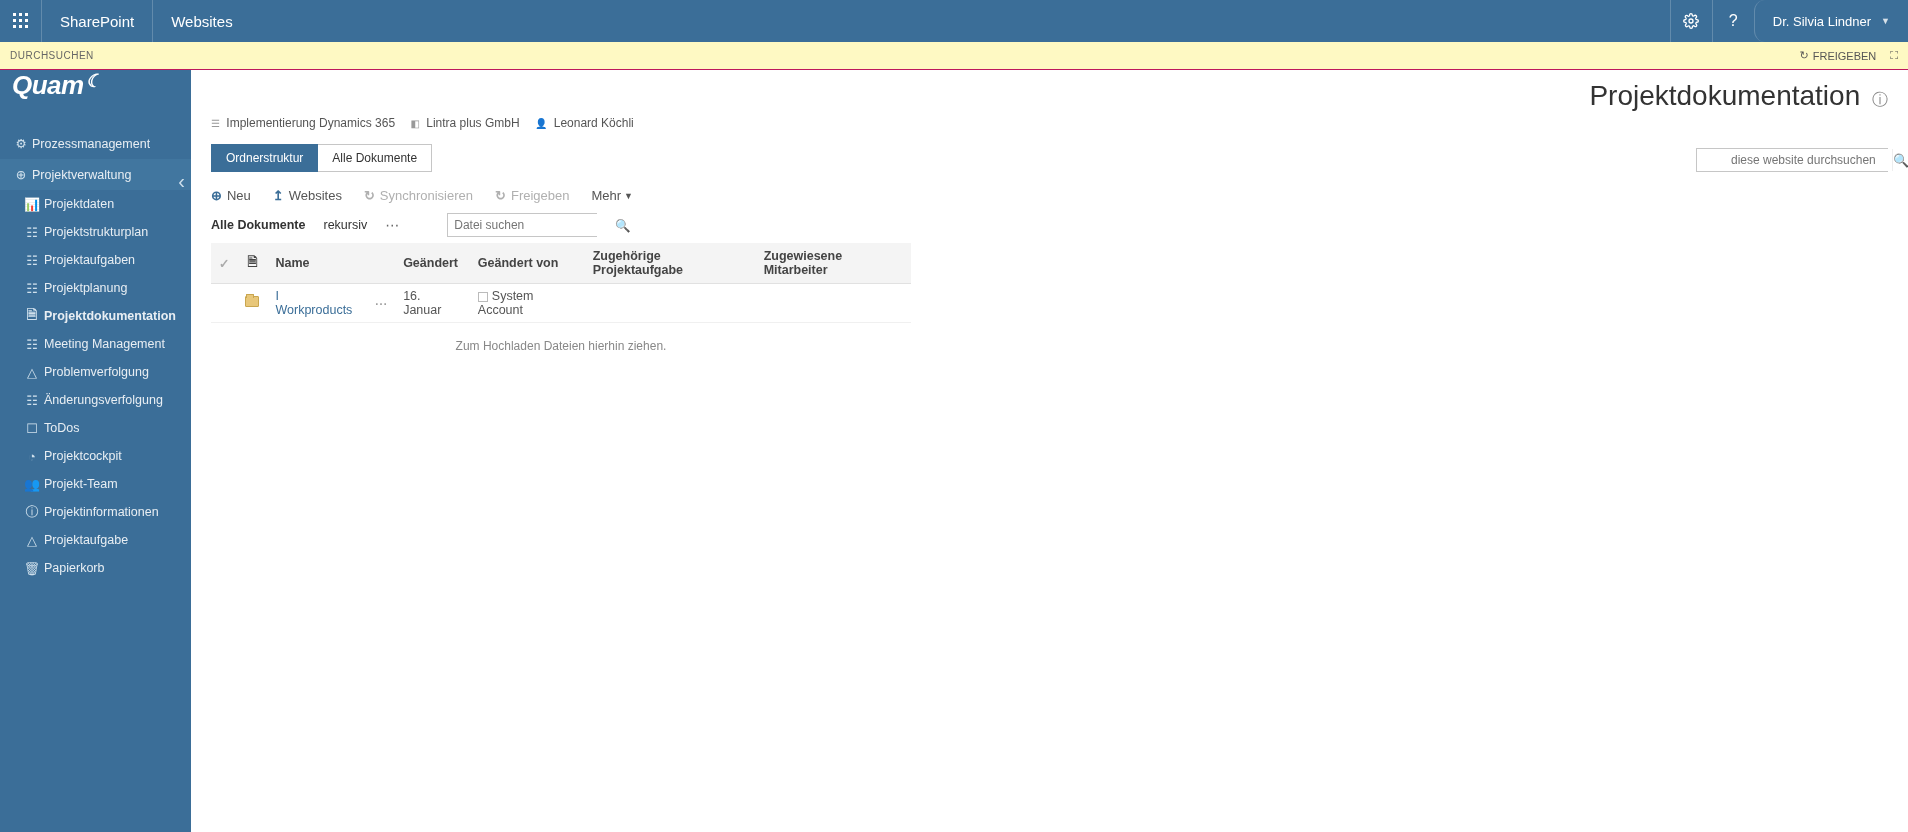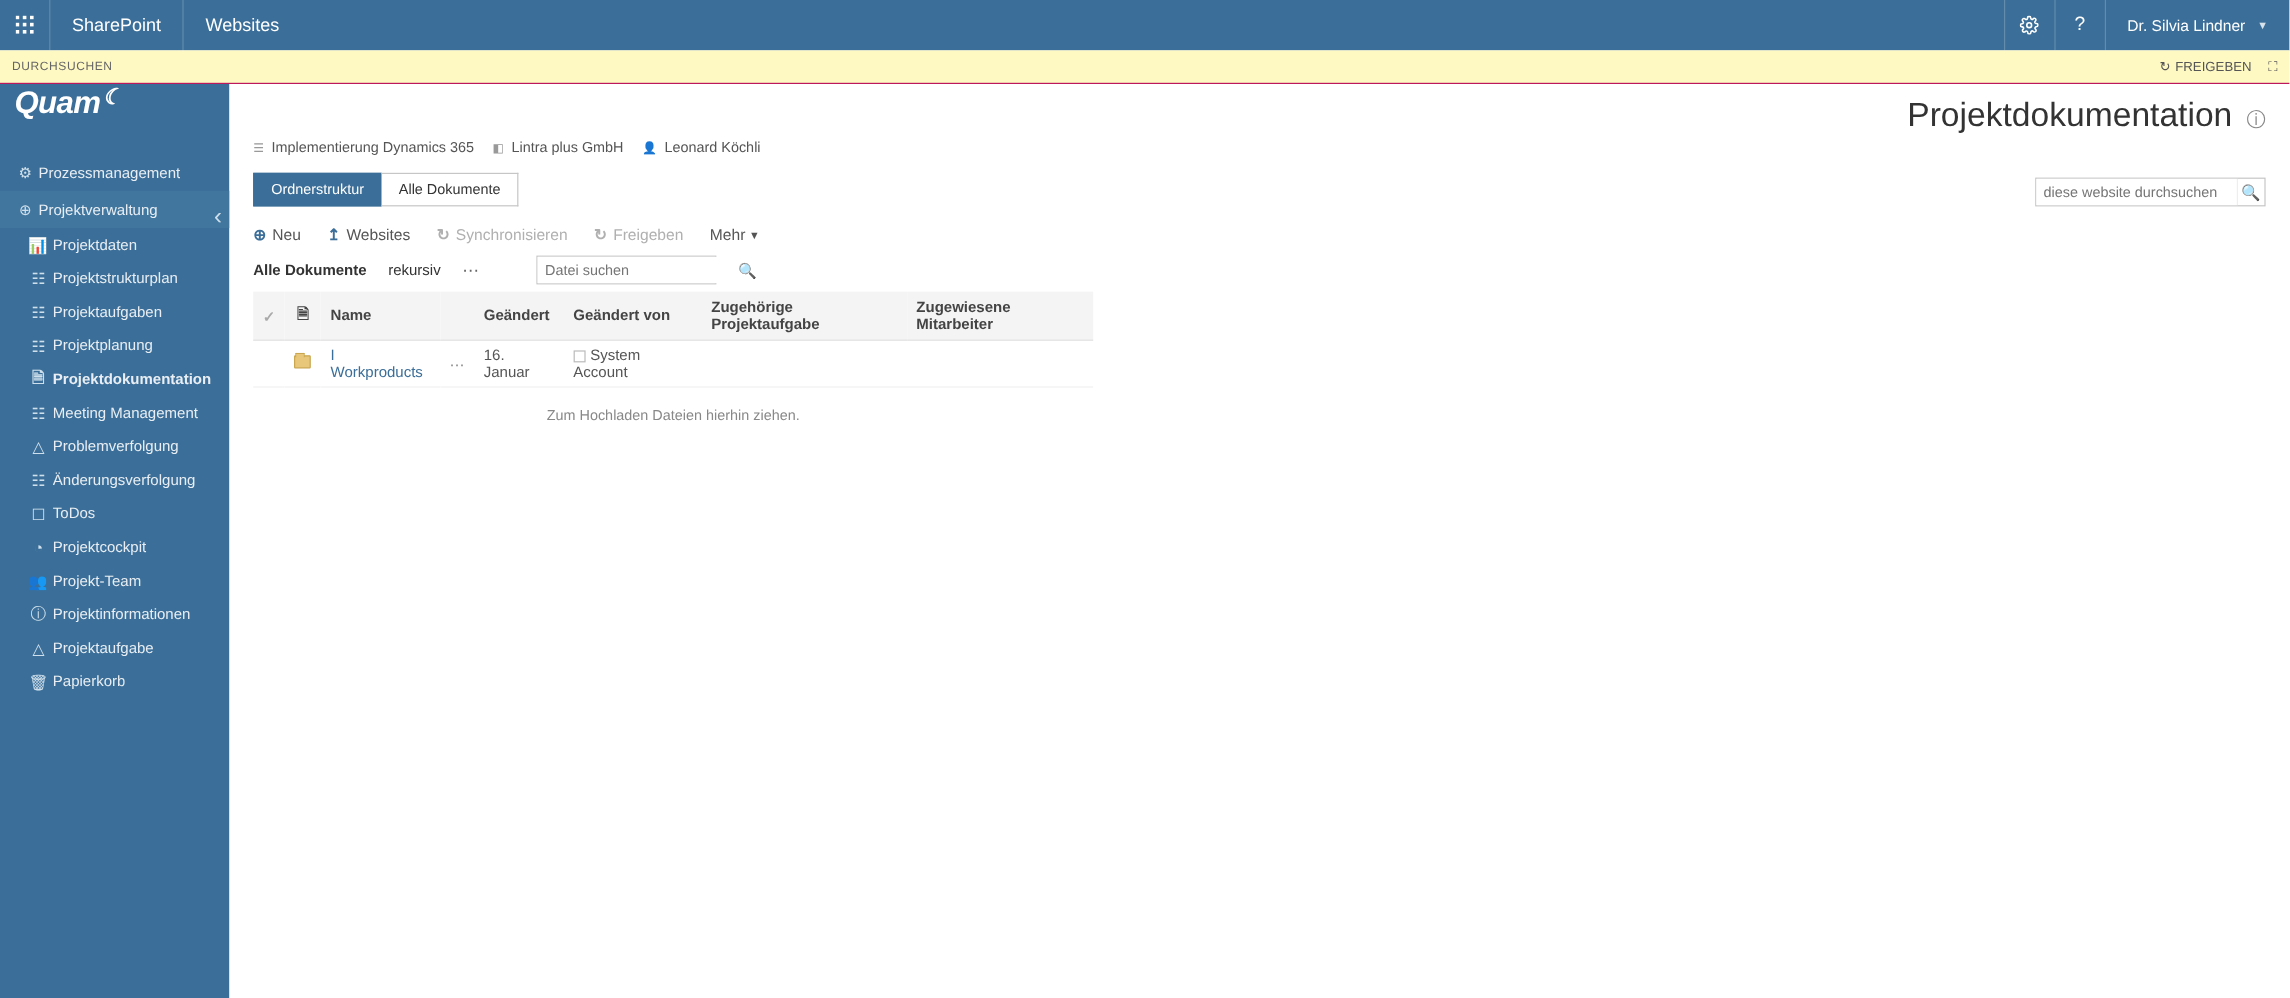--- a/index.html
+++ b/index.html
@@ -3,21 +3,21 @@
 <meta charset="utf-8">
 <style>
   * { box-sizing: border-box; }
   html, body { margin:0; padding:0; font-family: "Segoe UI", Arial, sans-serif; font-size:13px; color:#333; background:#fff; height:100%; }
   .topbar { height:42px; background:#3b6e98; color:#fff; display:flex; align-items:center; }
   .topbar .waffle { width:42px; height:42px; display:flex; align-items:center; justify-content:center; border-right:1px solid rgba(255,255,255,0.2); cursor:pointer; }
   .topbar .brand { padding:0 18px; font-size:15px; height:44px; display:flex; align-items:center; border-right:1px solid rgba(255,255,255,0.2); }
   .topbar .sites { padding:0 18px; font-size:15px; height:42px; display:flex; align-items:center; cursor:pointer; }
   .topbar .spacer { flex:1; }
   .topbar .iconbtn { width:42px; height:42px; display:flex; align-items:center; justify-content:center; border-left:1px solid rgba(255,255,255,0.2); cursor:pointer; font-size:16px; }
-  .topbar .user { padding:0 18px; height:42px; display:flex; align-items:center; border-left:1px solid rgba(255,255,255,0.2); font-size:13px; cursor:pointer; }
+  .topbar .user { padding:0 18px; height:42px; display:flex; align-items:center; border-left:1px solid rgba(255,255,255,0.2); font-size:13px; cursor:pointer;border-radius:11px; }
   .topbar .user .chev { margin-left:10px; font-size:9px; opacity:.8; }
 
   .ribbon { height:28px; background:#fef9c3; border-bottom:1px solid #be185d; display:flex; align-items:center; padding:0 10px; font-size:10px; color:#666; }
   .ribbon .tab { letter-spacing:.5px; cursor:pointer; }
   .ribbon .spacer { flex:1; }
   .ribbon .action { margin-left:14px; font-size:11px; color:#555; cursor:pointer; display:flex; align-items:center; }
   .action .ico { margin-right:4px; }
 
   .body { display:flex; min-height:calc(100vh - 70px); }
   .sidebar { width:191px; background:#3b6e98; color:#fff; position:relative; }
@@ -65,21 +65,21 @@
   table.lib td { padding:5px 8px; border-bottom:1px solid #f0f0f0; color:#555; }
   table.lib th.chk, table.lib td.chk { width:22px; text-align:center; color:#aaa; }
   table.lib th.type, table.lib td.type { width:22px; text-align:center; }
   table.lib td.name a { color:#3b6e98; text-decoration:none; }
   table.lib td.menu { width:28px; text-align:center; color:#888; cursor:pointer; }
   .folder-ico { display:inline-block; width:14px; height:11px; background:#e8c77a; border:1px solid #c9a64f; border-radius:1px; position:relative; }
   .folder-ico::before { content:""; position:absolute; top:-3px; left:0; width:6px; height:3px; background:#e8c77a; border:1px solid #c9a64f; border-bottom:none; border-radius:1px 1px 0 0; }
   .assign-box { display:inline-block; width:10px; height:10px; border:1px solid #bbb; margin-right:4px; vertical-align:middle; }
   .dropmsg { text-align:center; color:#888; font-size:12px; margin-top:16px; }
 
-  .searchbox-top { position:absolute; right:20px; top:78px; display:flex; border:1px solid #c6c6c6; height:24px; width:192px; background:#fff; }
+  .searchbox-top { position:absolute; right:20px; top:78px; display:flex; border:1px solid #c6c6c6; height:24px; width:192px; background:#fff;padding-left:28px; }
   .searchbox-top input { border:none; outline:none; padding:0 6px; font-size:12px; flex:1; color:#888; }
   .searchbox-top .sbtn { width:24px; display:flex; align-items:center; justify-content:center; color:#555; cursor:pointer; border-left:1px solid #eee; }
 
   svg { display:block; }
 </style>
 </head>
 <body>
 
 <div class="topbar">
   <div class="waffle">

